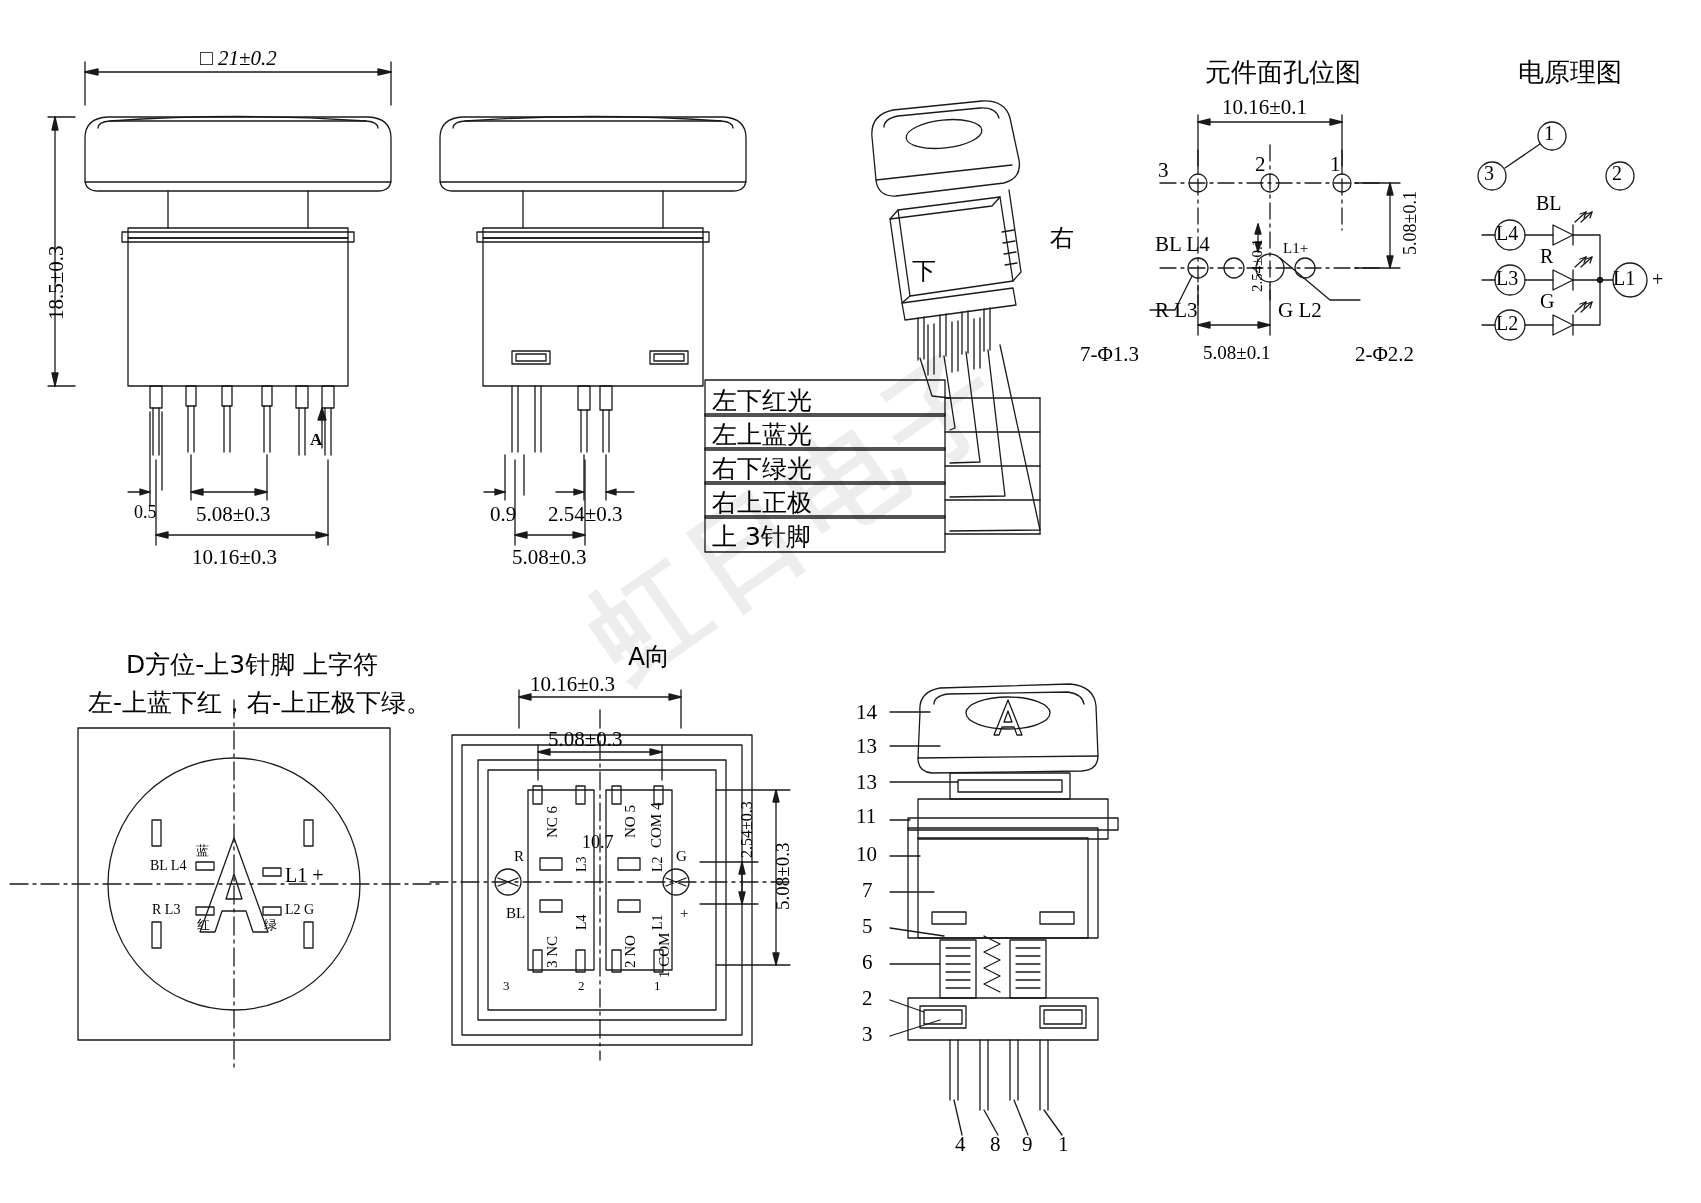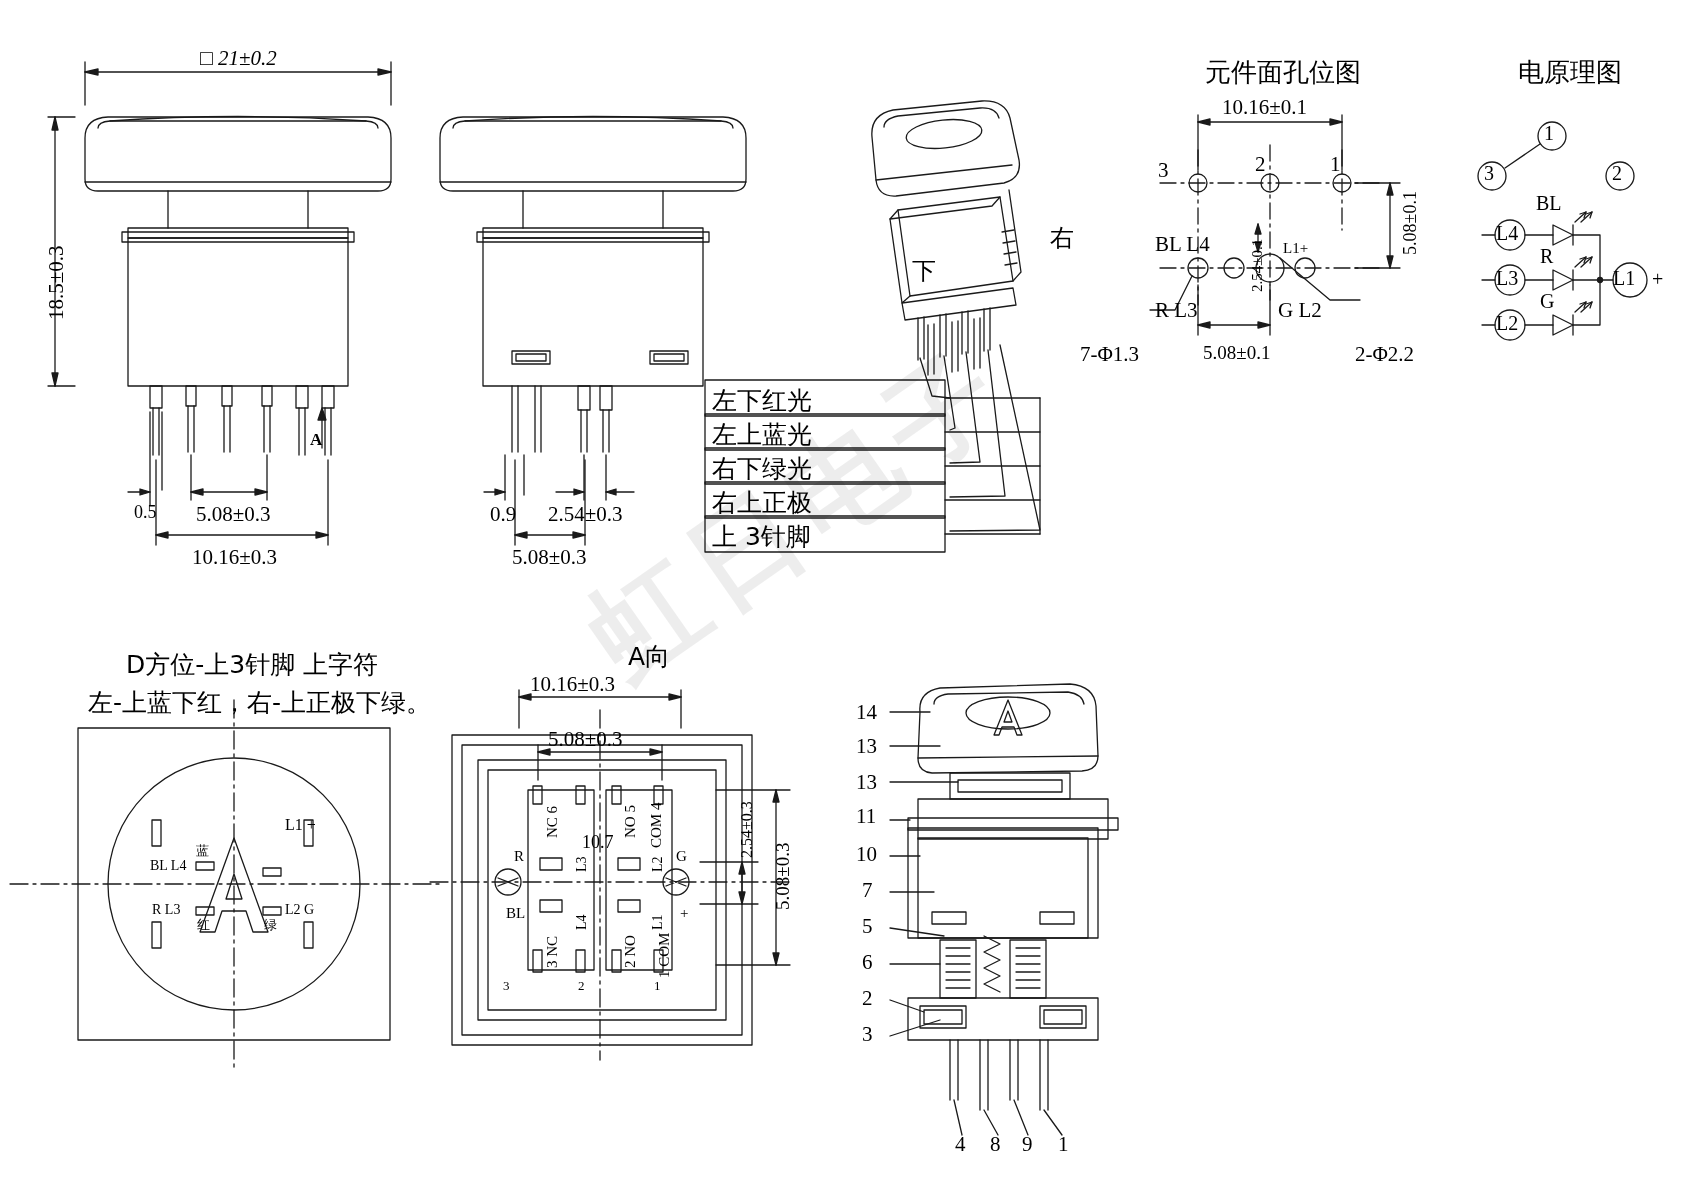--- a/index.html
+++ b/index.html
@@ -401,21 +401,21 @@
 <div class="lbl" style="left:1613px;top:267px;font-size:20px;">L1</div>
 <div class="lbl" style="left:1536px;top:192px;font-size:20px;">BL</div>
 <div class="lbl" style="left:1540px;top:245px;font-size:20px;">R</div>
 <div class="lbl" style="left:1540px;top:290px;font-size:20px;">G</div>
 <div class="lbl" style="left:1652px;top:268px;font-size:20px;">+</div>
 
 <div class="lbl cn" style="left:126px;top:648px;font-size:25px;">D方位-上3针脚 上字符</div>
 <div class="lbl cn" style="left:88px;top:686px;font-size:25px;">左-上蓝下红，右-上正极下绿。</div>
 <div class="lbl" style="left:150px;top:858px;font-size:14px;">BL L4</div>
 <div class="lbl cn" style="left:196px;top:842px;font-size:13px;">蓝</div>
-<div class="lbl" style="left:285px;top:816px;font-size:16px;text-align:right;">L1 +</div>
+<div class="lbl" style="left:285px;top:864px;font-size:20px;text-align:right;">L1 +</div>
 <div class="lbl" style="left:152px;top:902px;font-size:14px;">R L3</div>
 <div class="lbl cn" style="left:197px;top:916px;font-size:13px;">红</div>
 <div class="lbl" style="left:285px;top:902px;font-size:14px;">L2 G</div>
 <div class="lbl cn" style="left:264px;top:916px;font-size:13px;">绿</div>
 
 <div class="lbl cn" style="left:628px;top:640px;font-size:25px;">A向</div>
 <div class="lbl" style="left:530px;top:672px;font-size:21px;">10.16±0.3</div>
 <div class="lbl" style="left:548px;top:727px;font-size:21px;">5.08±0.3</div>
 <div class="lbl" style="left:582px;top:832px;font-size:18px;">10.7</div>
 <div class="lbl rot90" style="left:738px;top:858px;font-size:16px;">2.54±0.3</div>

